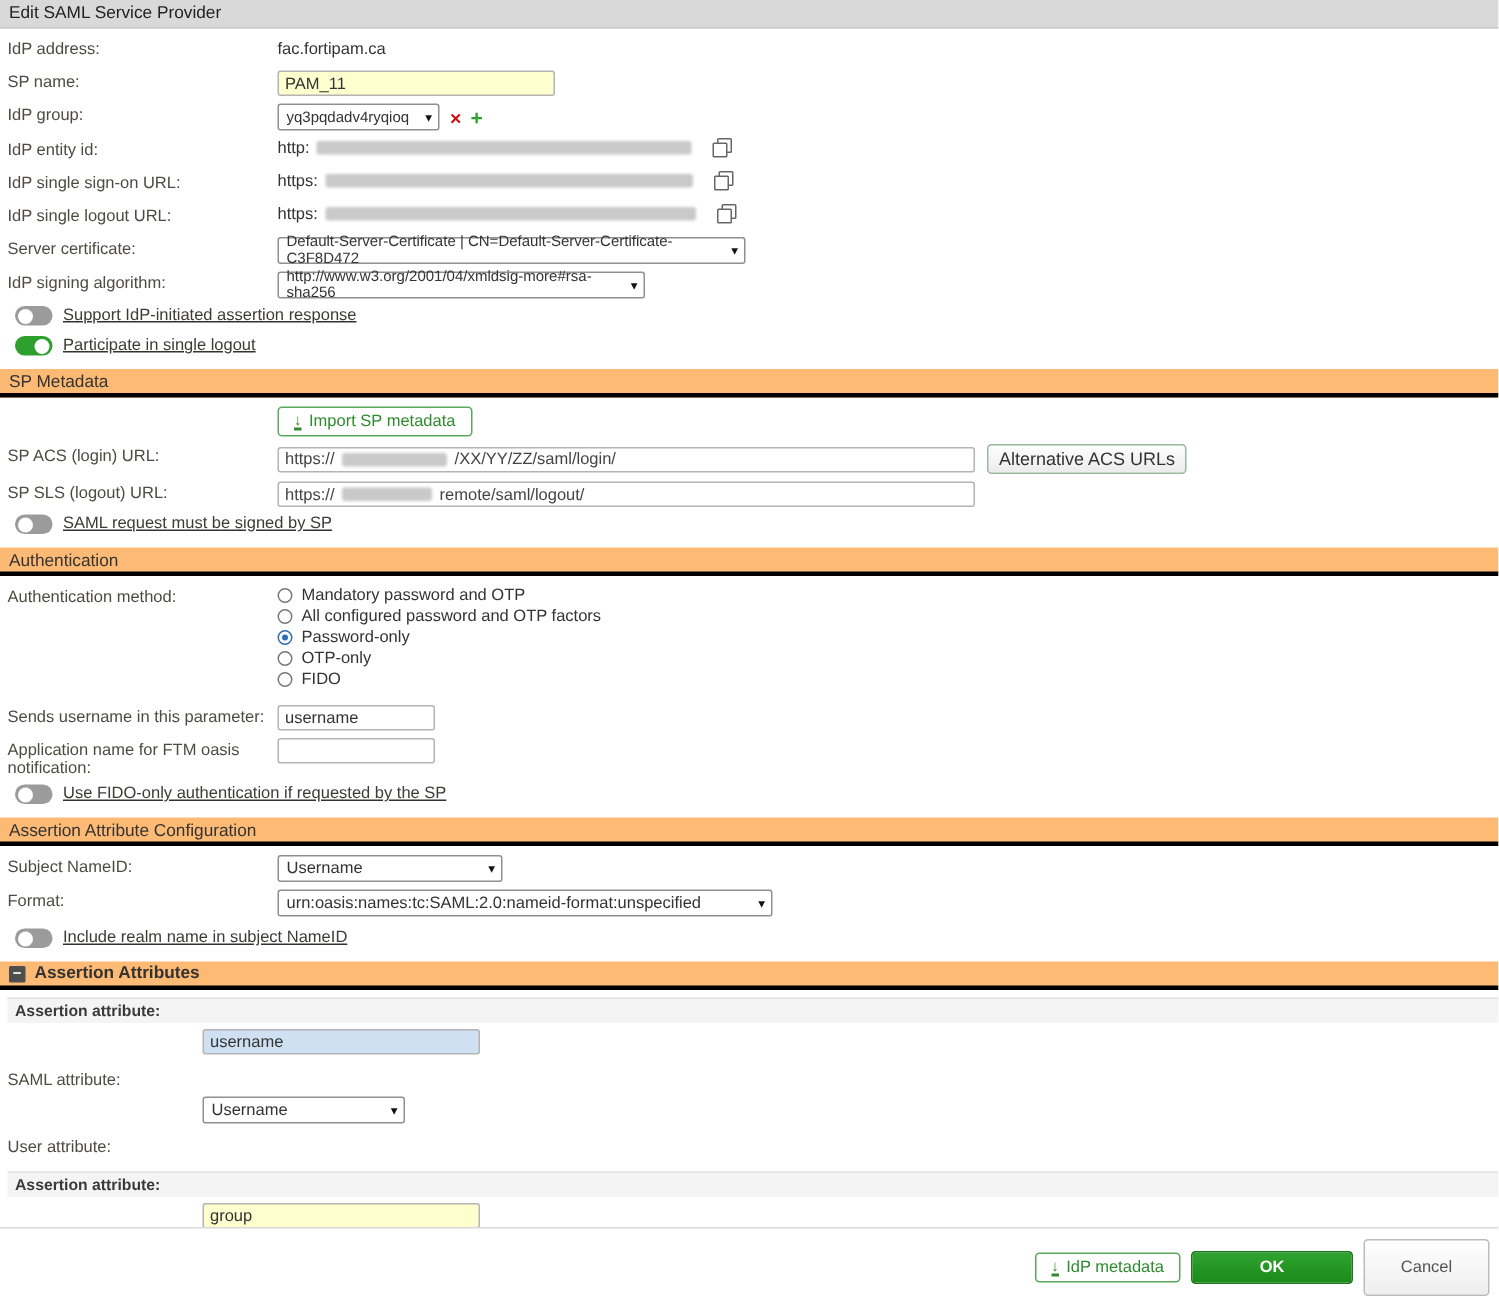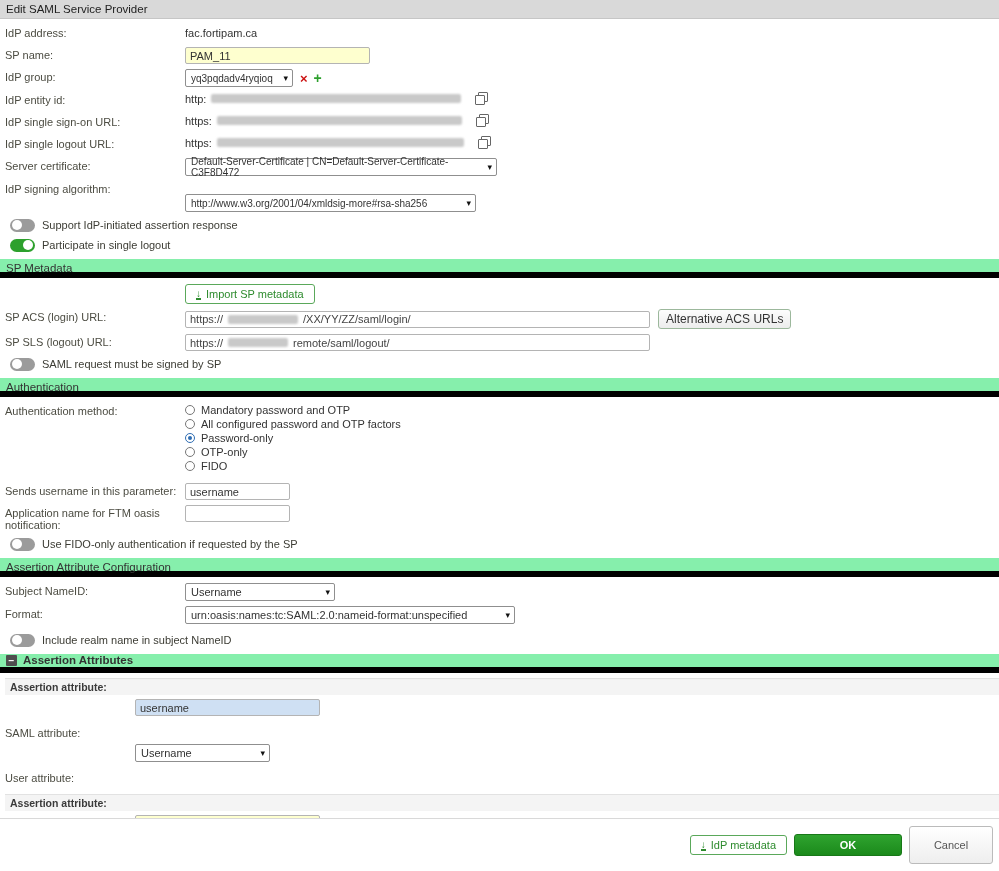--- a/index.html
+++ b/index.html
@@ -12,21 +12,21 @@
     position: relative;
     overflow: hidden;
   }
   .titlebar {
     height: 19px; line-height: 19px;
     background: #d9d9d9; border-bottom: 1px solid #c6c6c6;
     padding: 0 6px; color: #222; font-size: 11.5px;
   }
   .secbar {
     height: 19px; line-height: 19px;
-    background: #86efac; border-bottom: 6px solid #000000;
+    background: #fdba74; border-bottom: 3px solid #000000;
     padding: 0 6px; color: #333; font-size: 11.5px;
     margin-top: 6px;
   }
   .secbar.collapsible { font-weight: bold; display: flex; align-items: center; gap: 6px; cursor: pointer; }
   .sq-icon {
     width: 11px; height: 11px; background: #4e4e4e; color: #fff;
     font-size: 10px; line-height: 11px; text-align: center;
     border-radius: 1px; display: inline-block; cursor: pointer;
   }
   .form { padding: 6px 0 0 5px; }
@@ -75,21 +75,21 @@
   .toggle {
     position: relative; display: inline-block; width: 25px; height: 13px;
     border-radius: 7px; background: #9b9b9b; vertical-align: middle; cursor: pointer; flex: 0 0 25px;
   }
   .toggle::after {
     content: ""; position: absolute; top: 1.5px; left: 2px;
     width: 10px; height: 10px; border-radius: 50%; background: #fff;
   }
   .toggle.on { background: #2da02d; }
   .toggle.on::after { left: 13px; }
-  .trow { display: flex; align-items: center; margin: 2px 0 4px 5px; height: 16px; }
+  .trow { display: flex; align-items: flex-start; margin: 2px 0 4px 5px; height: 16px; text-decoration: underline; }
   .tlbl { margin-left: 7px; color: #3c3c34; }
   .radio-row { display: flex; align-items: center; height: 13px; margin-bottom: 1px; cursor: pointer; }
   .radio {
     width: 10px; height: 10px; border: 1px solid #777; border-radius: 50%;
     margin-right: 6px; background: #fff; position: relative; flex: 0 0 10px;
   }
   .radio.sel { border-color: #2f6db3; }
   .radio.sel::after {
     content: ""; position: absolute; left: 2px; top: 2px;
     width: 4px; height: 4px; border-radius: 50%; background: #2f6db3;
@@ -119,21 +119,21 @@
   .btn-ok {
     background: linear-gradient(#2fa32f, #1b8a1b); color: #fff; border: 1px solid #187818;
     font-weight: bold; width: 108px; justify-content: center; padding: 4px 0;
   }
   .btn-cancel {
     border: 1px solid #bbb; color: #555; width: 84px; justify-content: center;
     padding: 12px 0; background: linear-gradient(#fff, #eee);
   }
   
   .w105 { width: 105px; } .w108 { width: 108px; } .w135 { width: 135px; }
-  .w150 { width: 150px; } .w185 { width: 185px; } .w245 { width: 291px; margin-top: 13px; }
+  .w150 { width: 150px; } .w185 { width: 185px; } .w245 { width: 245px; }
   .w312 { width: 312px; } .w330 { width: 330px; } .w465 { width: 465px; }
   .r250 { width: 250px; } .r245 { width: 245px; } .r247 { width: 247px; }
   .r65 { width: 65px; } .r70 { width: 70px; } .r60 { width: 60px; }
 </style>
 </head>
 <body>
 
 <div class="titlebar">Edit SAML Service Provider</div>
 
 <div class="form">

